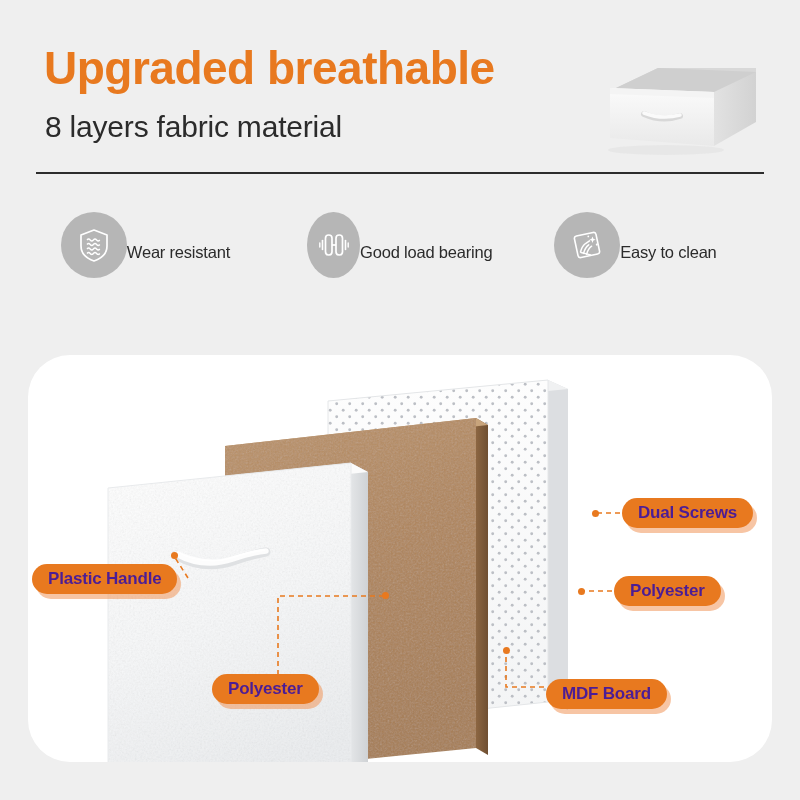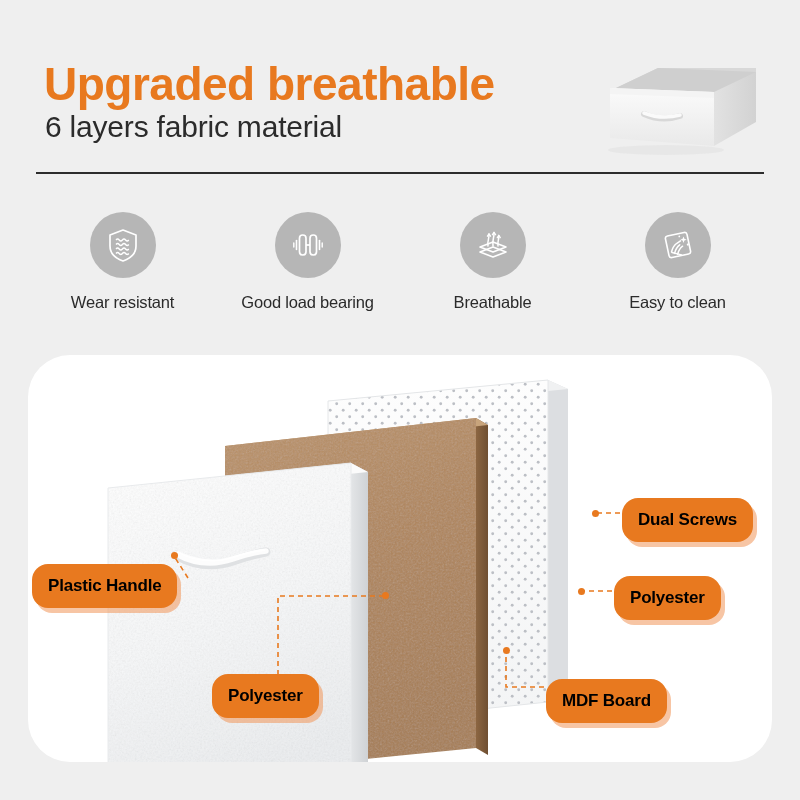--- a/index.html
+++ b/index.html
@@ -18,21 +18,21 @@
   #stage {
     position: relative;
     width: 800px;
     height: 800px;
   }
 
   
   .headline {
     position: absolute;
     left: 44px;
-    top: 60px;
+    top: 44px;
     font-size: 46px;
     font-weight: bold;
     color: #e8791f;
     letter-spacing: -0.5px;
     line-height: 1.05;
     white-space: nowrap;
   }
   .subhead {
     position: absolute;
     left: 45px;
@@ -68,21 +68,21 @@
     top: 212px;
     width: 740px;
     height: 120px;
     display: flex;
     justify-content: space-around;
     align-items: flex-start;
   }
   .feature {
     width: 185px;
     display: flex;
-    flex-direction: column;
+    flex-direction: row;
     align-items: center;
   }
   .feat-circle {
     width: 66px;
     height: 66px;
     border-radius: 50%;
     background: #b6b6b6;
     display: flex;
     align-items: center;
     justify-content: center;
@@ -112,24 +112,24 @@
     position: absolute;
     left: 0;
     top: 0;
     width: 744px;
     height: 407px;
   }
 
   
   .pill {
     position: absolute;
-    height: 44px;
+    height: 30px;
     border-radius: 16px;
     background: #e8791f;
-    color: #000000;
+    color: #4c1d95;
     font-size: 17px;
     font-weight: bold;
     letter-spacing: -0.2px;
     display: flex;
     align-items: center;
     justify-content: center;
     padding: 0 16px;
     white-space: nowrap;
     box-shadow: 4px 5px 0 0 rgba(240,150,90,0.55);
     z-index: 6;
@@ -147,21 +147,21 @@
     background: #e8791f;
     z-index: 6;
   }
 </style>
 </head>
 <body>
 
 <div id="stage">
 
   <div class="headline">Upgraded breathable</div>
-  <div class="subhead">6 layers fabric material</div>
+  <div class="subhead">8 layers fabric material</div>
   <div class="divider"></div>
 
   <div class="thumb">
     <svg width="190" height="120" viewBox="0 0 190 120">
       <defs>
         <linearGradient id="binFront" x1="0" y1="0" x2="0" y2="1">
           <stop offset="0%" stop-color="#fbfbfb"></stop>
           <stop offset="100%" stop-color="#e9e9e9"></stop>
         </linearGradient>
         <linearGradient id="binSide" x1="0" y1="0" x2="1" y2="0">
@@ -210,35 +210,20 @@
           <line x1="18" y1="20" x2="22" y2="20" stroke="#ffffff" stroke-width="1.7"></line>
           <path d="M8.5 15.5 V24.5" stroke="#ffffff" stroke-width="1.6" stroke-linecap="round"></path>
           <path d="M31.5 15.5 V24.5" stroke="#ffffff" stroke-width="1.6" stroke-linecap="round"></path>
           <path d="M5.8 18 V22" stroke="#ffffff" stroke-width="1.4" stroke-linecap="round"></path>
           <path d="M34.2 18 V22" stroke="#ffffff" stroke-width="1.4" stroke-linecap="round"></path>
         </svg>
       </div>
       <div class="feat-label">Good load bearing</div>
     </div>
 
-    <div class="feature">
-      <div class="feat-circle">
-        <svg width="40" height="40" viewBox="0 0 40 40">
-          <polygon points="20,22 33,27 20,32 7,27" fill="none" stroke="#ffffff" stroke-width="1.6" stroke-linejoin="round"></polygon>
-          <polygon points="20,17 33,22 20,27 7,22" fill="none" stroke="#ffffff" stroke-width="1.6" stroke-linejoin="round"></polygon>
-          <path d="M15 21 C14 16 16.5 13 16 9" fill="none" stroke="#ffffff" stroke-width="1.5" stroke-linecap="round"></path>
-          <path d="M16 9 l-1.6 2.2 M16 9 l1.6 2.2" fill="none" stroke="#ffffff" stroke-width="1.3" stroke-linecap="round"></path>
-          <path d="M20 21 C19 15 21.5 12 21 7.5" fill="none" stroke="#ffffff" stroke-width="1.5" stroke-linecap="round"></path>
-          <path d="M21 7.5 l-1.6 2.2 M21 7.5 l1.6 2.2" fill="none" stroke="#ffffff" stroke-width="1.3" stroke-linecap="round"></path>
-          <path d="M25 21 C24.3 16.5 26.2 14 25.8 10.5" fill="none" stroke="#ffffff" stroke-width="1.5" stroke-linecap="round"></path>
-          <path d="M25.8 10.5 l-1.5 2.1 M25.8 10.5 l1.5 2.1" fill="none" stroke="#ffffff" stroke-width="1.3" stroke-linecap="round"></path>
-        </svg>
-      </div>
-      <div class="feat-label">Breathable</div>
-    </div>
 
     <div class="feature">
       <div class="feat-circle">
         <svg width="40" height="40" viewBox="0 0 40 40">
           <rect x="9" y="9" width="22" height="22" rx="2.5" transform="rotate(-12 20 20)" fill="none" stroke="#ffffff" stroke-width="1.6"></rect>
           <path d="M13.5 27 q1.5 -6 5 -8.5 l4 -2.6" fill="none" stroke="#ffffff" stroke-width="1.5" stroke-linecap="round"></path>
           <path d="M16.5 28.4 q1.6 -6 5.2 -8.6" fill="none" stroke="#ffffff" stroke-width="1.5" stroke-linecap="round"></path>
           <path d="M19.6 29.2 q1.6 -5.6 5 -8" fill="none" stroke="#ffffff" stroke-width="1.5" stroke-linecap="round"></path>
           <path d="M14 27.5 l9.5 2.4" fill="none" stroke="#ffffff" stroke-width="1.4" stroke-linecap="round"></path>
           <path d="M25.5 11.5 l0.9 2.3 2.3 0.9 -2.3 0.9 -0.9 2.3 -0.9 -2.3 -2.3 -0.9 2.3 -0.9 z" fill="#ffffff"></path>

